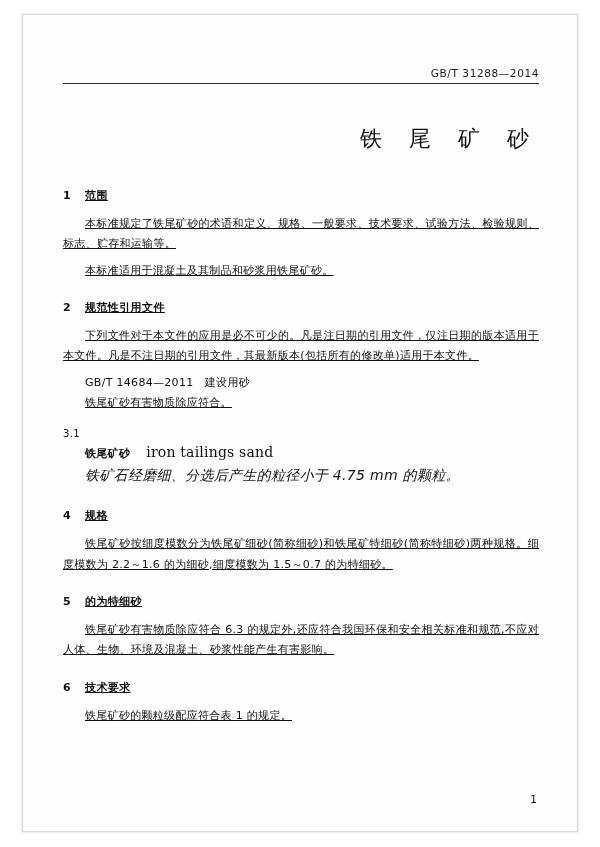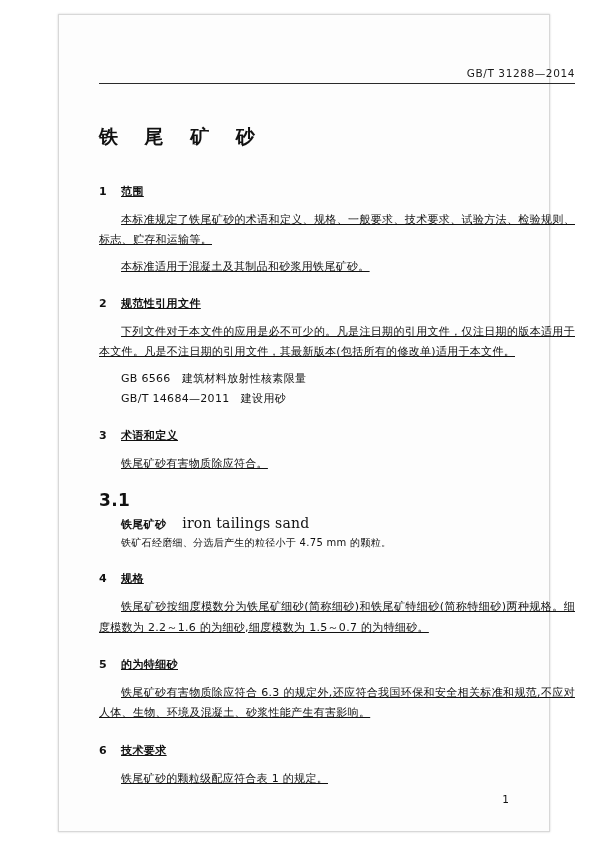--- a/index.html
+++ b/index.html
@@ -17,27 +17,26 @@
     width: 600px;
     height: 847px;
     background: #ffffff;
     box-sizing: border-box;
     overflow: hidden;
   }
   .sheet {
     position: absolute;
     left: 22px;
     top: 14px;
-    width: 492px;
+    width: 556px;
     height: 818px;
     background: #fdfdfd;
     border: 1px solid #d8d8d8;
     box-shadow: 0 0 2px rgba(0,0,0,0.18);
     box-sizing: border-box;
-    margin-left: 36px;
   }
   .content {
     position: absolute;
     left: 40px;
     top: 40px;
     width: 476px;
   }
   .header-row {
     display: flex;
     justify-content: flex-end;
@@ -46,23 +45,23 @@
     font-size: 10.5px;
     letter-spacing: 0.6px;
     color: #1a1a1a;
   }
   .header-rule {
     margin-top: 4px;
     border-bottom: 1px solid #2a2a2a;
     width: 100%;
   }
   .doc-title {
-    text-align: left;
-    font-size: 19px;
-    font-weight: bold;
+    text-align: right;
+    font-size: 22px;
+    font-weight: normal;
     letter-spacing: 10px;
     margin-top: 40px;
     margin-bottom: 34px;
     color: #111;
   }
   .sec-head {
     font-size: 11px;
     font-weight: bold;
     color: #111;
     margin-top: 19px;
@@ -76,26 +75,25 @@
   }
   .sub-head {
     font-size: 11px;
     font-weight: bold;
     color: #111;
     margin-top: 16px;
     margin-bottom: 9px;
     letter-spacing: 0.4px;
   }
   .sub-head-plain {
-    font-size: 17px;
+    font-size: 10px;
     color: #111;
     margin-top: 15px;
     margin-bottom: 5px;
     letter-spacing: 0.4px;
-    font-weight: bold;
   }
   p.para {
     font-size: 11px;
     line-height: 1.85;
     color: #111;
     margin: 0 0 6px 0;
     text-align: justify;
     text-indent: 22px;
     letter-spacing: 0.3px;
     text-decoration: underline;
@@ -117,26 +115,27 @@
     letter-spacing: 0.3px;
   }
   .term-name .en {
     font-weight: normal;
     font-family: "DejaVu Serif", "Liberation Serif", serif;
     font-size: 14px;
     margin-left: 16px;
     letter-spacing: 0.2px;
   }
   .term-def {
-    font-size: 10px;
+    font-size: 14px;
     line-height: 1.85;
     color: #111;
     text-indent: 22px;
     margin: 0;
     letter-spacing: 0.3px;
+    font-style: italic;
   }
   .page-num {
     position: absolute;
     right: 40px;
     bottom: 26px;
     font-size: 10.5px;
     color: #111;
   }
 </style>
 </head>
@@ -156,26 +155,22 @@
       <div class="sec-head">
         <span class="num">1</span><span>范围</span>
       </div>
       <p class="para">本标准规定了铁尾矿砂的术语和定义、规格、一般要求、技术要求、试验方法、检验规则、标志、贮存和运输等。</p>
       <p class="para">本标准适用于混凝土及其制品和砂浆用铁尾矿砂。</p>
 
       <div class="sec-head">
         <span class="num">2</span><span>规范性引用文件</span>
       </div>
       <p class="para">下列文件对于本文件的应用是必不可少的。凡是注日期的引用文件，仅注日期的版本适用于本文件。凡是不注日期的引用文件，其最新版本(包括所有的修改单)适用于本文件。</p>
-      <p class="ref">GB 6566　建筑材料放射性核素限量</p>
       <p class="ref">GB/T 14684—2011　建设用砂</p>
 
-      <div class="sec-head">
-        <span class="num">3</span><span>术语和定义</span>
-      </div>
       <p class="para">铁尾矿砂有害物质除应符合。</p>
       <div class="sub-head-plain">3.1</div>
       <p class="term-name">
         <span>铁尾矿砂</span><span class="en">iron tailings sand</span>
       </p>
       <p class="term-def">铁矿石经磨细、分选后产生的粒径小于 4.75 mm 的颗粒。</p>
 
       <div class="sec-head">
         <span class="num">4</span><span>规格</span>
       </div>

